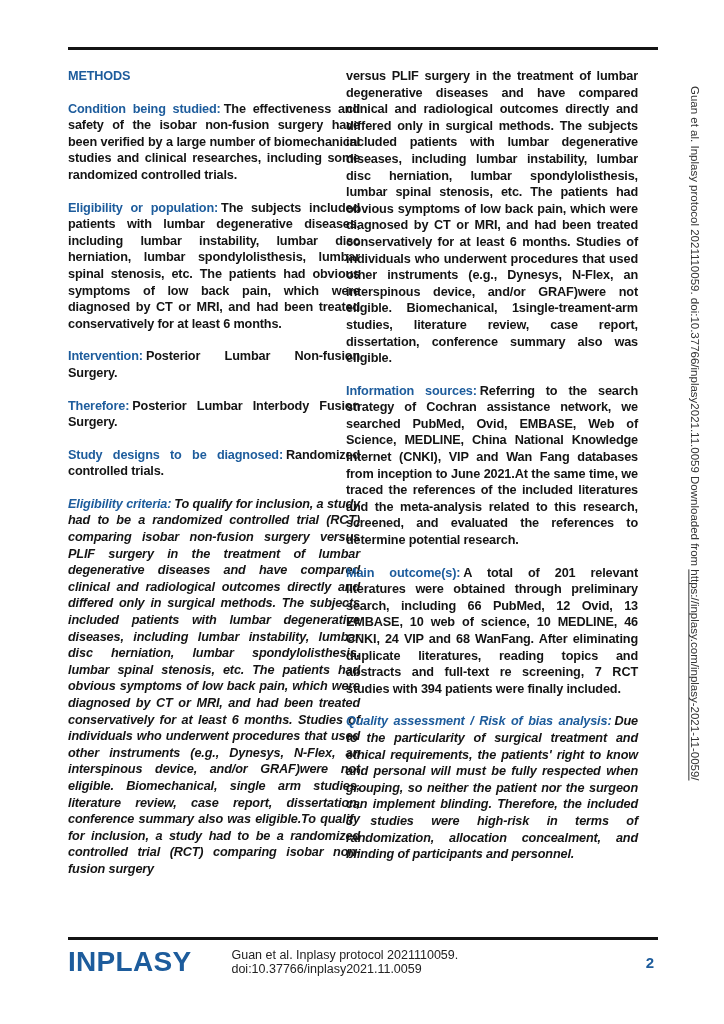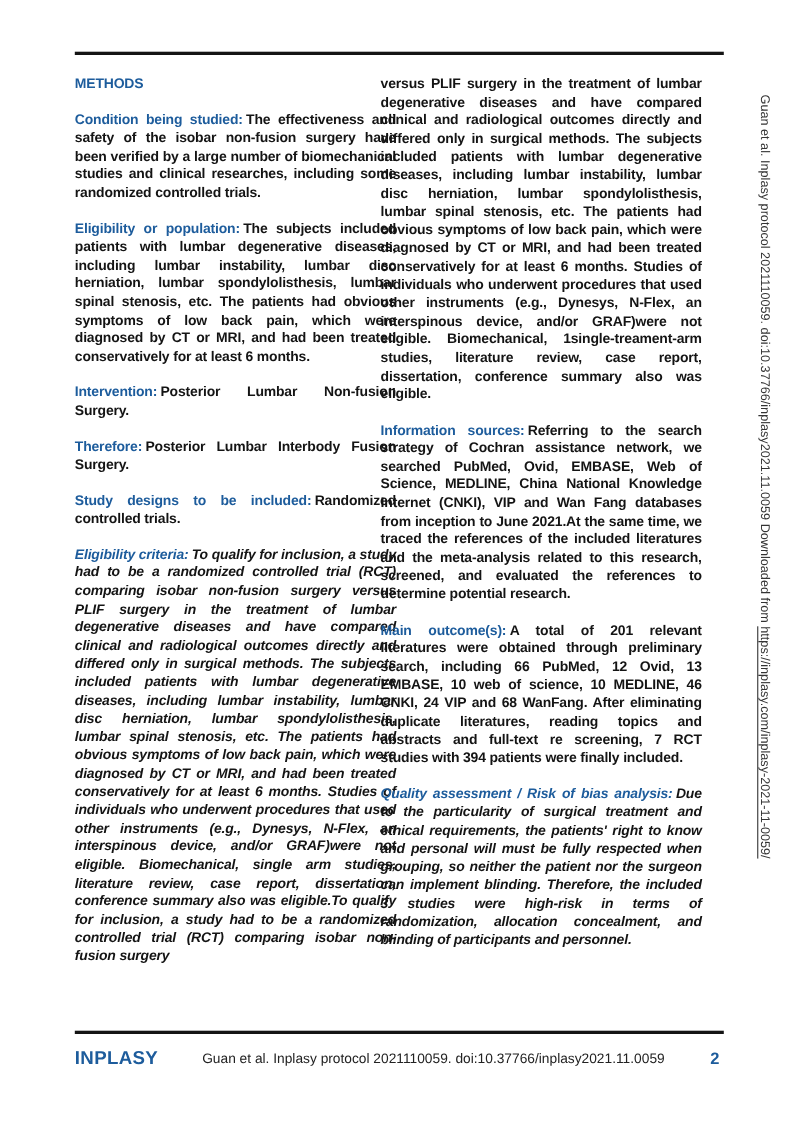--- a/index.html
+++ b/index.html
@@ -26,21 +26,21 @@
 
   p.block { margin: 0 0 16px 0; }
   p.block:last-child { margin-bottom: 0; font-style: italic; }
   .h { color: #1d5c9c; padding-right: 3px; }
 
   .footer {
     position: absolute; left: 68px; top: 946px; width: 590px; height: 32px;
     display: flex; align-items: center;
   }
   .logo {
-    color: #1d5c9c; font-weight: bold; font-size: 17px; letter-spacing: 0.3px;
+    color: #1d5c9c; font-weight: bold; font-size: 28px; letter-spacing: 0.3px;
   }
   .citation {
     flex: 1; margin-left: 40px; font-size: 12.5px; font-weight: normal;
     color: #222222;
   }
   .pagenum {
     color: #1d5c9c; font-weight: bold; font-size: 15px; padding-right: 4px;
   }
 
   .side-note {
@@ -68,21 +68,21 @@
     <p class="block">
       <span class="h">Eligibility or population:</span><span>The subjects included patients with lumbar degenerative diseases, including lumbar instability, lumbar disc herniation, lumbar spondylolisthesis, lumbar spinal stenosis, etc. The patients had obvious symptoms of low back pain, which were diagnosed by CT or MRI, and had been treated conservatively for at least 6 months.</span>
     </p>
     <p class="block">
       <span class="h">Intervention:</span><span>Posterior Lumbar Non-fusion Surgery.</span>
     </p>
     <p class="block">
       <span class="h">Therefore:</span><span>Posterior Lumbar Interbody Fusion Surgery.</span>
     </p>
     <p class="block">
-      <span class="h">Study designs to be included:</span><span>Randomized controlled trials.</span>
+      <span class="h">Study designs to be diagnosed:</span><span>Randomized controlled trials.</span>
     </p>
     <p class="block">
       <span class="h">Eligibility criteria:</span><span>To qualify for inclusion, a study had to be a randomized controlled trial (RCT) comparing isobar non-fusion surgery versus PLIF surgery in the treatment of lumbar degenerative diseases and have compared clinical and radiological outcomes directly and differed only in surgical methods. The subjects included patients with lumbar degenerative diseases, including lumbar instability, lumbar disc herniation, lumbar spondylolisthesis, lumbar spinal stenosis, etc. The patients had obvious symptoms of low back pain, which were diagnosed by CT or MRI, and had been treated conservatively for at least 6 months. Studies of individuals who underwent procedures that used other instruments (e.g., Dynesys, N-Flex, an interspinous device, and/or GRAF)were not eligible. Biomechanical, single arm studies, literature review, case report, dissertation, conference summary also was eligible.To qualify for inclusion, a study had to be a randomized controlled trial (RCT) comparing isobar non-fusion surgery</span>
     </p>
   </div>
 
   <div class="col right">
     <p class="block">
       <span>versus PLIF surgery in the treatment of lumbar degenerative diseases and have compared clinical and radiological outcomes directly and differed only in surgical methods. The subjects included patients with lumbar degenerative diseases, including lumbar instability, lumbar disc herniation, lumbar spondylolisthesis, lumbar spinal stenosis, etc. The patients had obvious symptoms of low back pain, which were diagnosed by CT or MRI, and had been treated conservatively for at least 6 months. Studies of individuals who underwent procedures that used other instruments (e.g., Dynesys, N-Flex, an interspinous device, and/or GRAF)were not eligible. Biomechanical, 1single-treament-arm studies, literature review, case report, dissertation, conference summary also was eligible.</span>
     </p>

